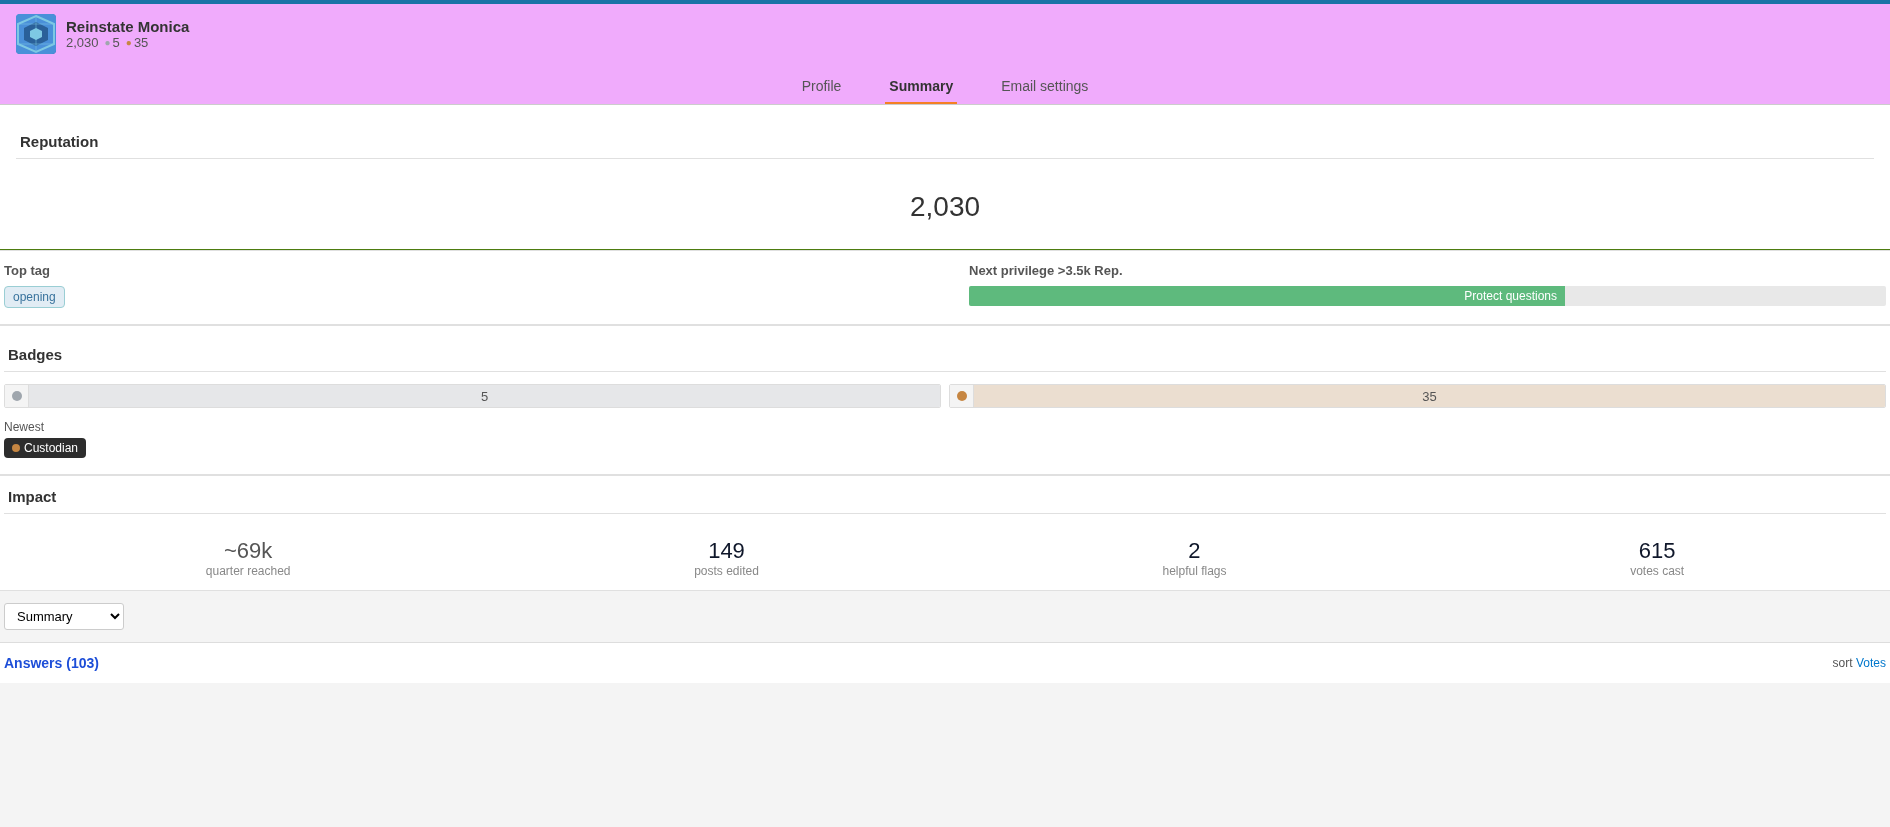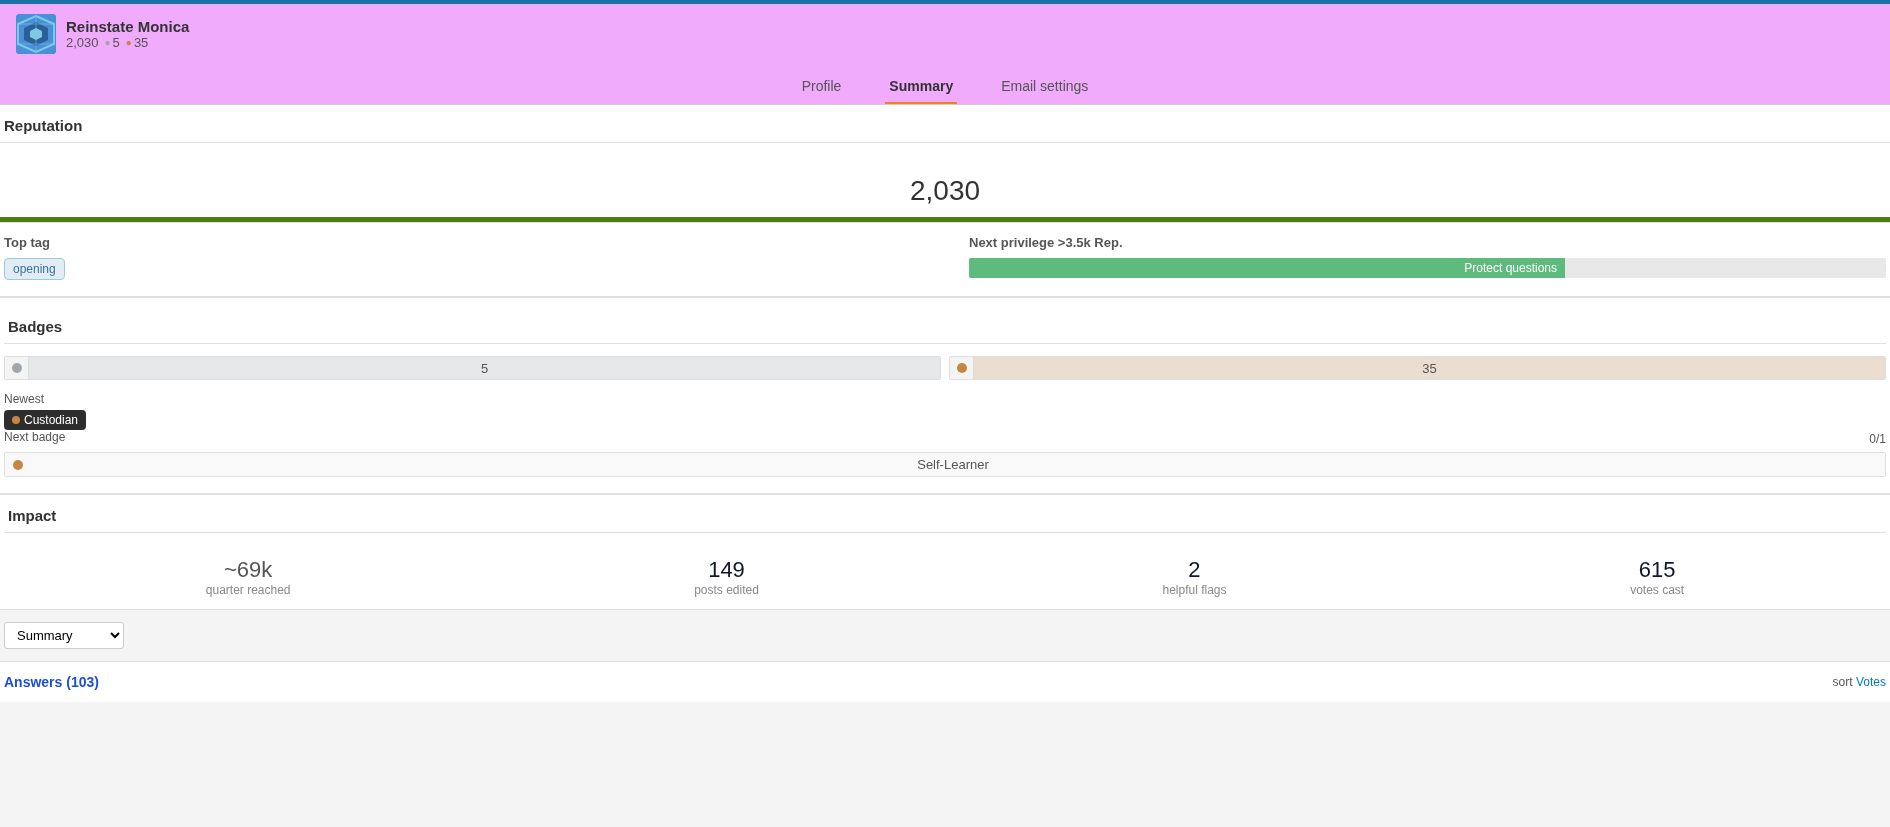--- a/index.html
+++ b/index.html
@@ -119,21 +119,22 @@
       padding: 12px 16px 8px 4px;
       font-size: 15px;
       font-weight: bold;
       color: #333;
       border-bottom: 1px solid #e0e0e0;
       margin-bottom: 12px;
     }
 
     
     .reputation-section {
-      border-bottom: 5px solid #4d7c0f;
+      padding: 16px;
+      border-bottom: 1px solid #4d7c0f;
     }
 
     .rep-center {
       text-align: center;
       padding: 20px 0 10px 0;
     }
 
     .rep-number {
       font-size: 28px;
       color: #333;
@@ -288,21 +289,20 @@
       left: 50%;
       transform: translate(-50%, -50%);
       font-size: 13px;
       color: #555;
     }
 
     
     .badges-row {
       display: flex;
       gap: 0;
-      flex-direction: column;
     }
 
     .badges-col {
       flex: 1;
     }
 
     .badges-col-header {
       font-size: 12px;
       color: #555;
       margin-bottom: 4px;
@@ -553,30 +553,20 @@
     <div class="badges-row">
 
       <div class="badges-col">
         <div class="badges-col-header">Newest</div>
         <div class="newest-badge">
           <div class="dot"></div>
           <span>Custodian</span>
         </div>
       </div>
 
-      <div class="badges-col">
-        <div class="next-badge-header">
-          <span class="badges-col-header">Next badge</span>
-          <span class="next-badge-progress">0/1</span>
-        </div>
-        <div class="next-badge-row">
-          <div class="next-badge-dot"></div>
-          <span class="next-badge-name">Self-Learner</span>
-        </div>
-      </div>
     </div>
   </div>
 
   <hr class="divider">
 
   <div class="impact-section">
     <div class="section-header">Impact</div>
     <div class="impact-stats">
       <div class="impact-stat">
         <span class="impact-stat-number">~69k</span>

